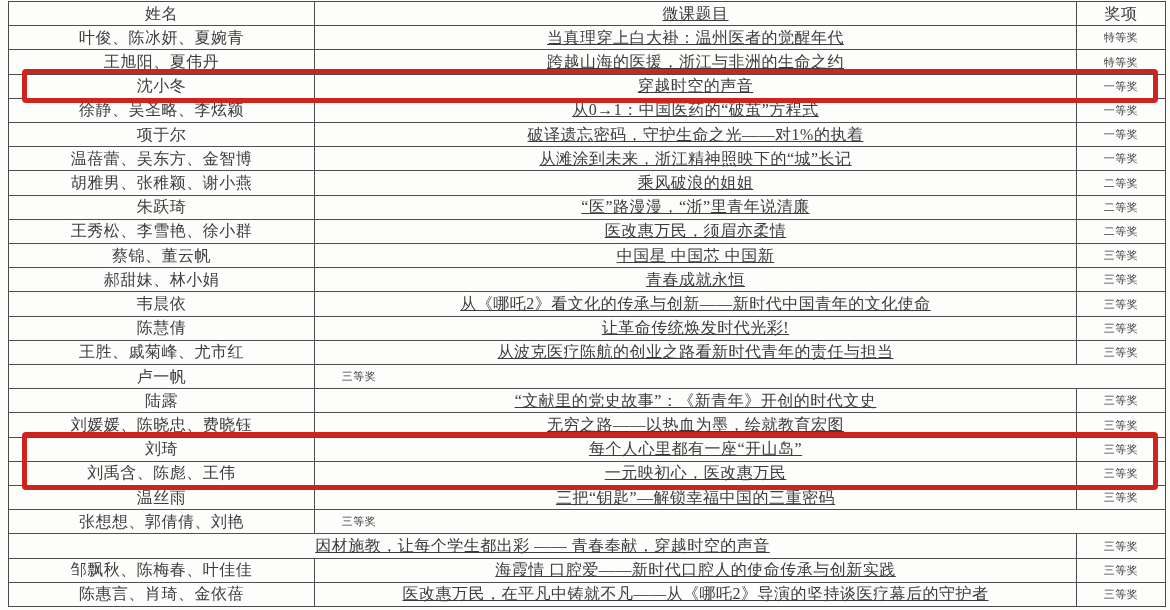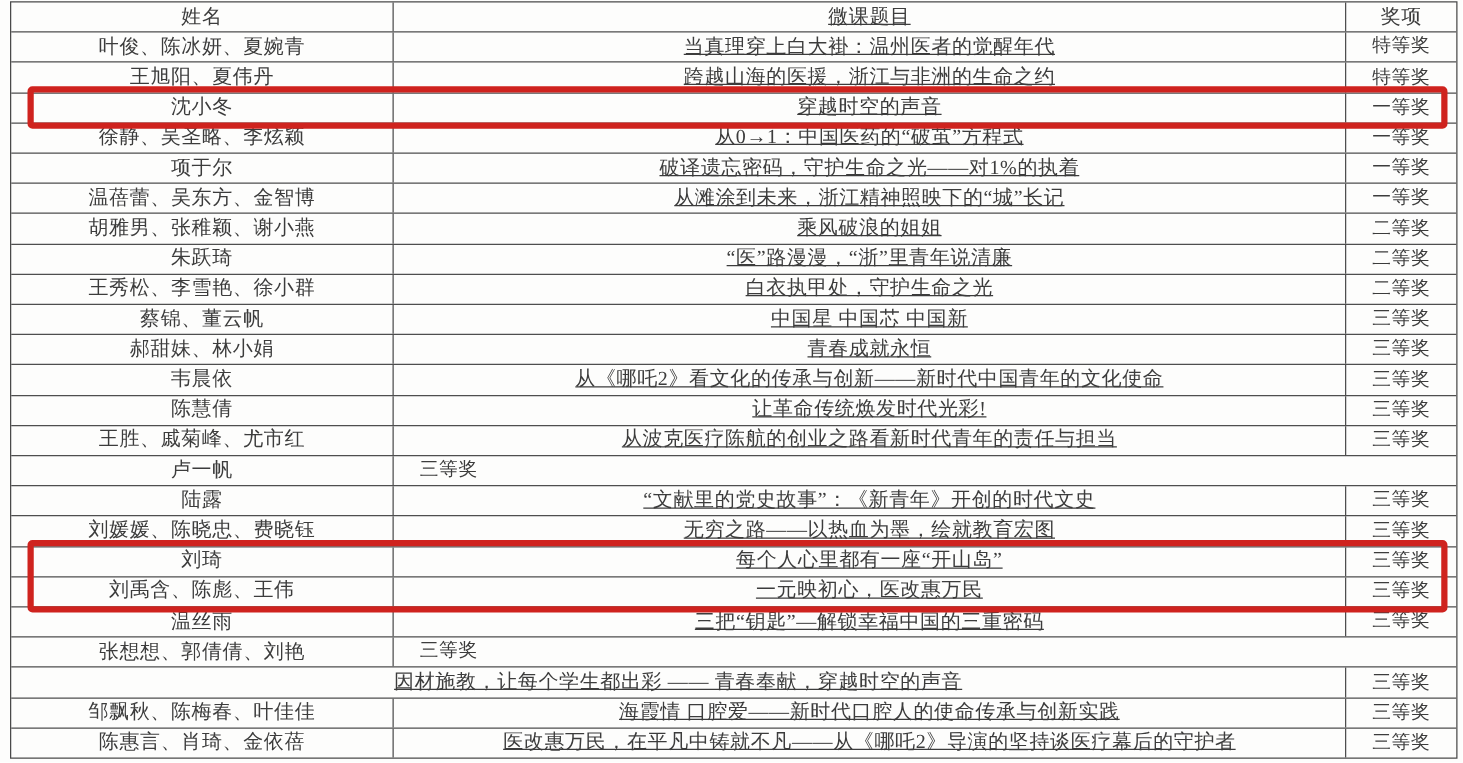--- a/index.html
+++ b/index.html
@@ -33,21 +33,21 @@
     box-sizing:border-box;
     font-size:16px;
     line-height:1;
     white-space:nowrap;
     overflow:hidden;
     padding:0 4px;
     letter-spacing:0.5px;
   }
   .cell.names{width:306px;border-right:1px solid #4e4e4e;text-align:right;}
   .cell.title{flex:1 1 auto;border-right:1px solid #4e4e4e;text-decoration:underline;}
-  .cell.award{width:88px;font-size:15px;}
+  .cell.award{width:88px;font-size:11px;}
   .header .cell{font-size:16px;}
   .red-box{
     position:absolute;
     left:13px;right:7px;
     border:5px solid #cf231e;
     border-radius:4px;
     box-sizing:border-box;
     pointer-events:none;
     z-index:5;
   }
@@ -110,21 +110,21 @@
         </div>
       
         <div class="row data-row">
           <div class="cell names">朱跃琦</div>
           <div class="cell title">“医”路漫漫，“浙”里青年说清廉</div>
           <div class="cell award">二等奖</div>
         </div>
       
         <div class="row data-row">
           <div class="cell names">王秀松、李雪艳、徐小群</div>
-          <div class="cell title">白衣执甲处，守护生命之光</div>
+          <div class="cell title">医改惠万民，须眉亦柔情</div>
           <div class="cell award">二等奖</div>
         </div>
       
         <div class="row data-row">
           <div class="cell names">蔡锦、董云帆</div>
           <div class="cell title">中国星 中国芯 中国新</div>
           <div class="cell award">三等奖</div>
         </div>
       
         <div class="row data-row">

